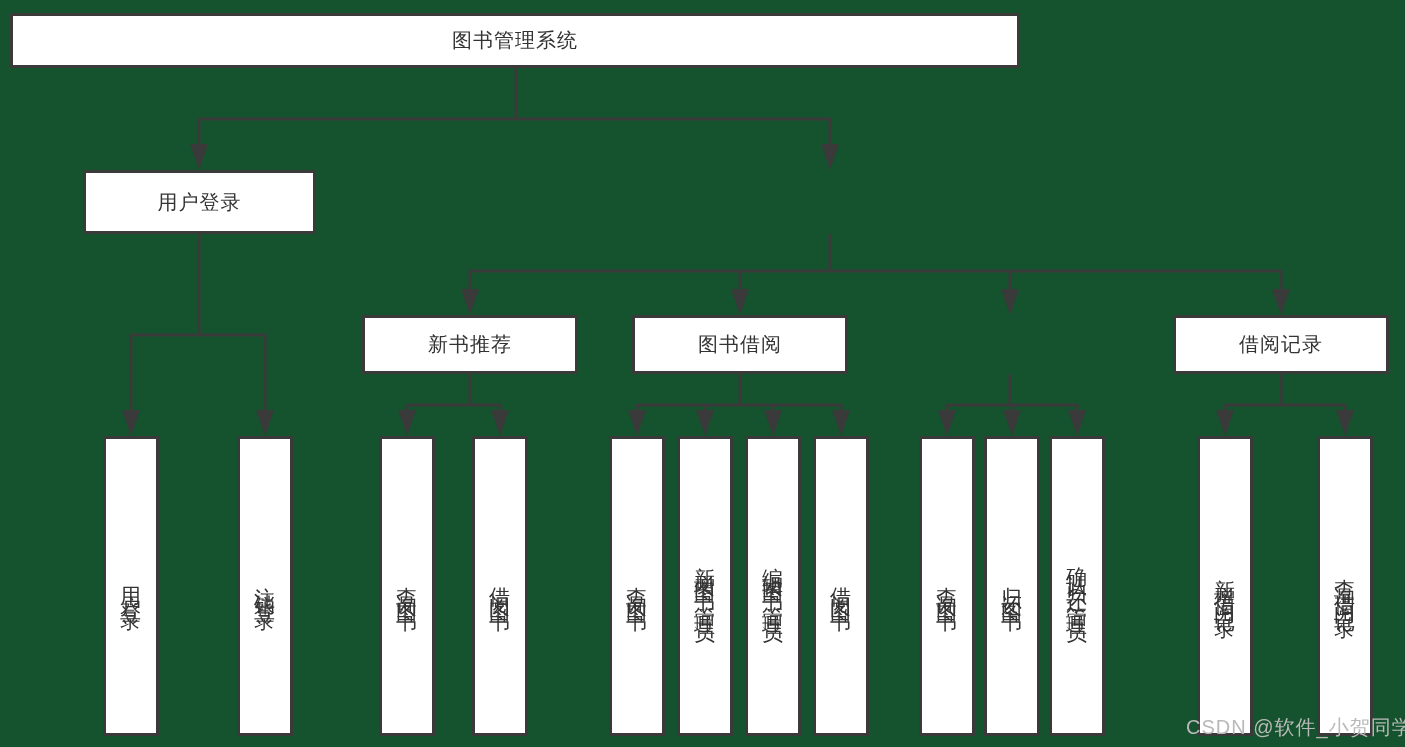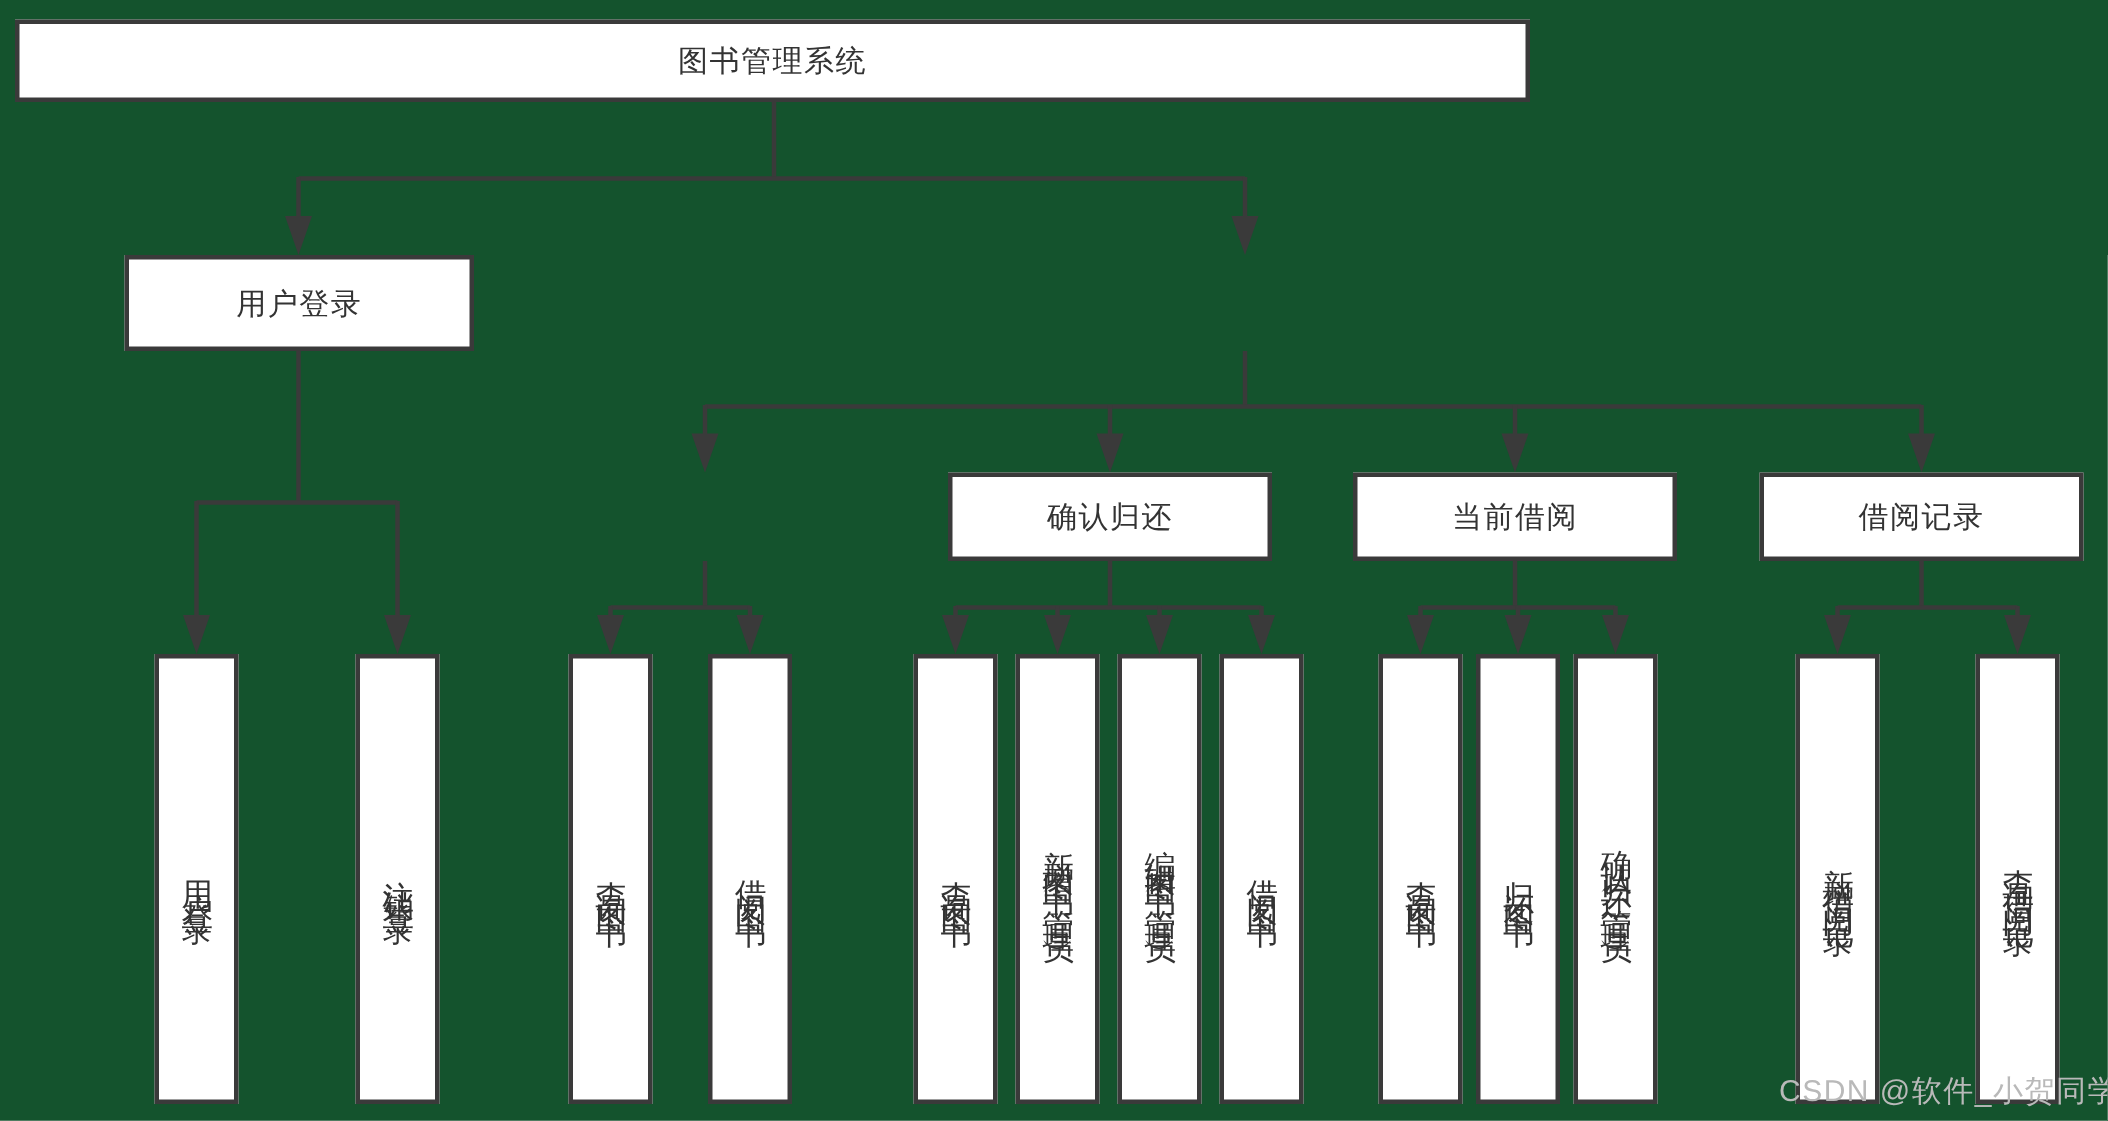--- a/index.html
+++ b/index.html
@@ -128,22 +128,22 @@
     <path d="M1225 404 V413"></path>
     <path class="arrowhead" d="M1225 436 L1216 410 L1234 410 Z"></path>
     <path d="M1345 404 V413"></path>
     <path class="arrowhead" d="M1345 436 L1336 410 L1354 410 Z"></path>
   </svg>
 
   <div class="box hbox root-box">图书管理系统</div>
 
   <div class="box hbox l2-box" style="left:83px">用户登录</div>
 
-  <div class="box hbox l3-box" style="left:632px">确认归还</div>
-  <div class="box hbox l3-box" style="left:902px">当前借阅</div>
+  <div class="box hbox l3-box" style="left:362px">新书推荐</div>
+  <div class="box hbox l3-box" style="left:632px">图书借阅</div>
   <div class="box hbox l3-box" style="left:1173px">借阅记录</div>
 
   <div class="box leaf" style="left:103px">
     <span>用户登录</span>
   </div>
   <div class="box leaf" style="left:237px">
     <span>注销登录</span>
   </div>
 
   <div class="box leaf" style="left:379px">

